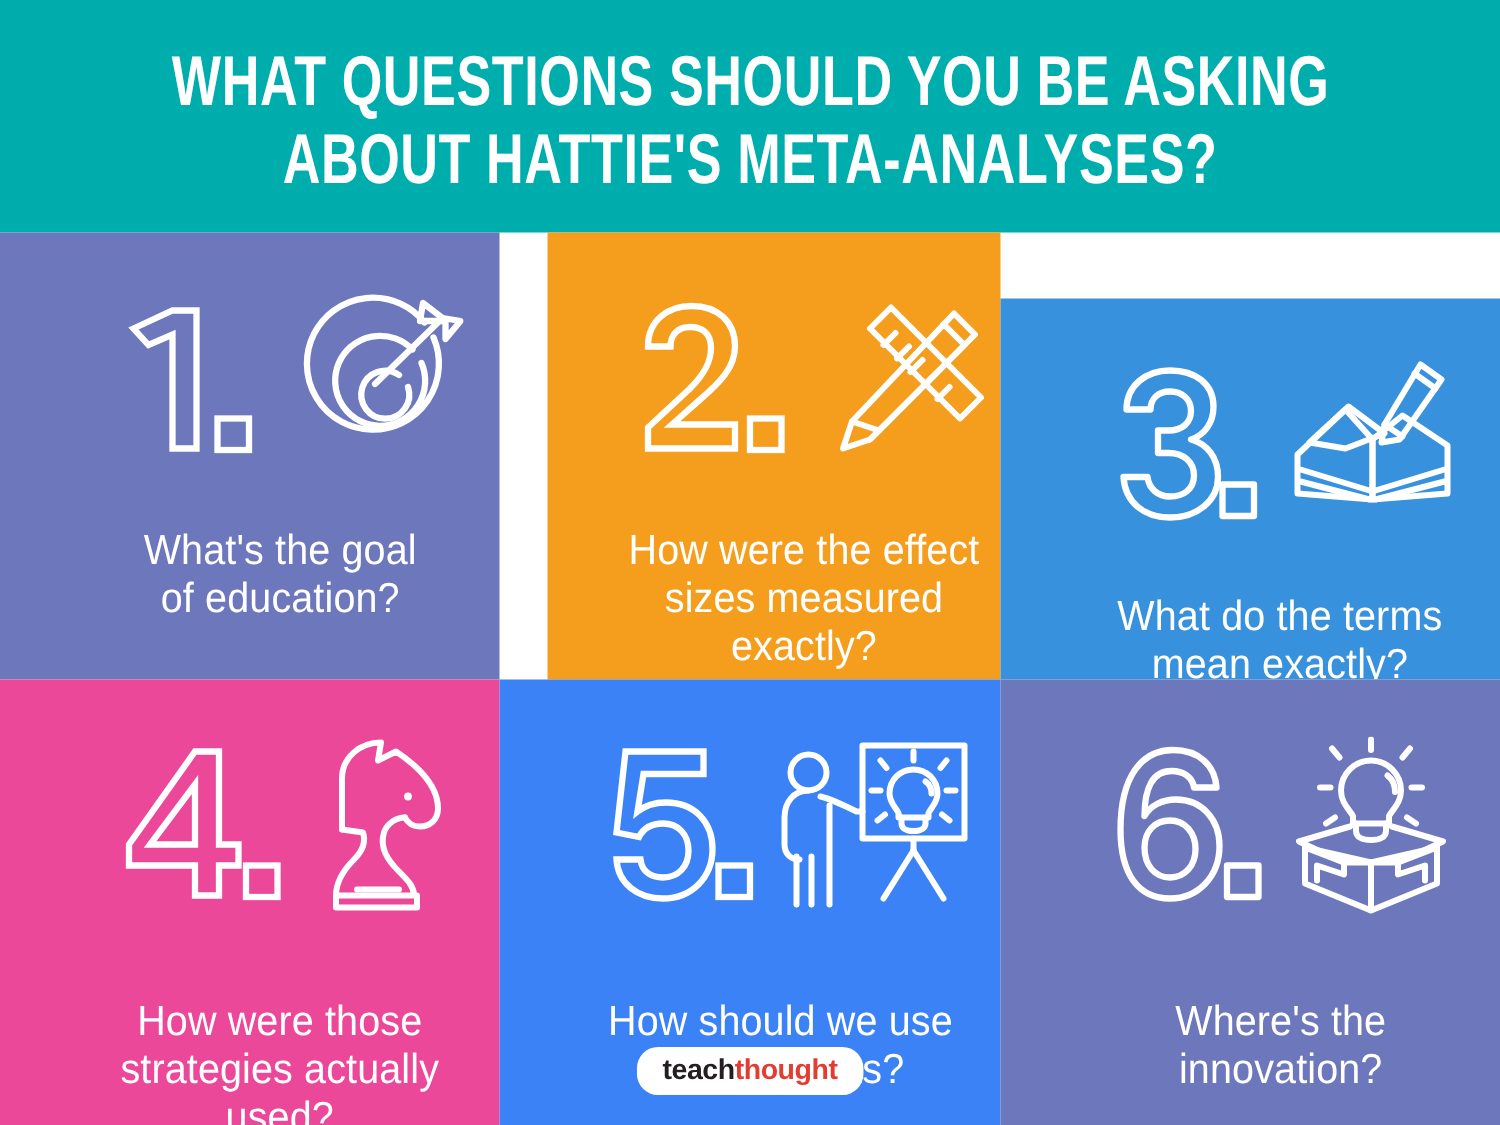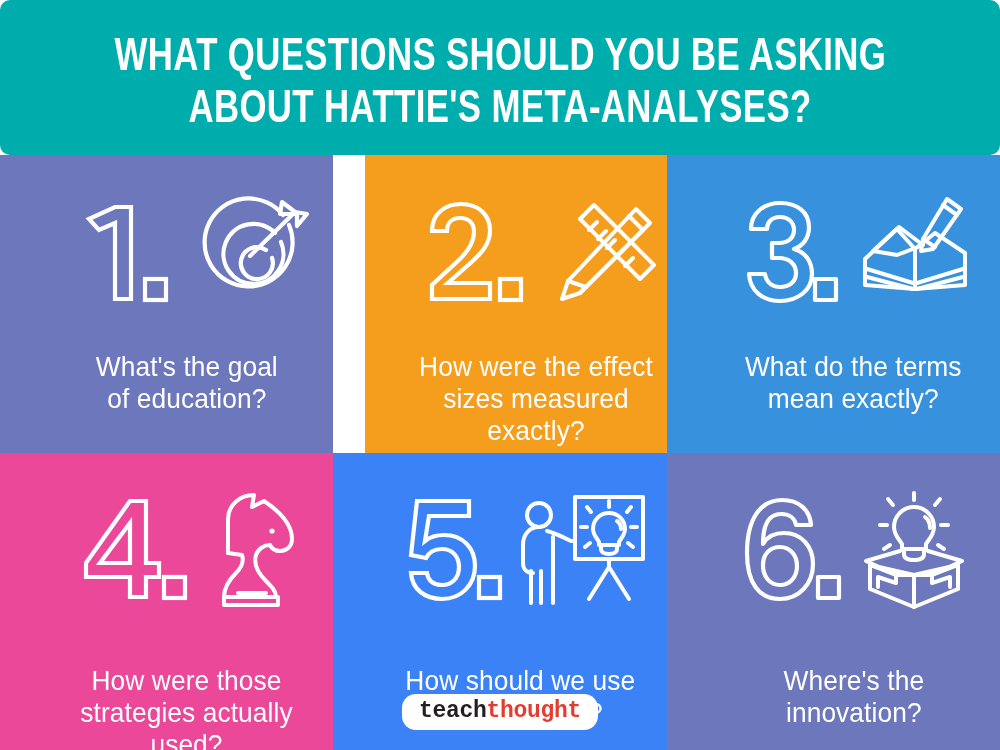--- a/index.html
+++ b/index.html
@@ -27,21 +27,20 @@
     left: 0; top: 0;
     width: 1000px;
     height: 155px;
     background: #00adad;
     display: flex;
     flex-direction: column;
     align-items: center;
     justify-content: center;
     box-sizing: border-box;
     padding-top: 4px;
-    border-radius: 10px;
   }
   .header-line {
     color: #ffffff;
     font-family: "Liberation Sans Narrow", "Liberation Sans", sans-serif;
     font-weight: 700;
     text-transform: uppercase;
     font-size: 47px;
     line-height: 52px;
     letter-spacing: 0.5px;
     text-align: center;
@@ -111,23 +110,23 @@
     left: 50%;
     transform: translateX(-50%);
     bottom: 20px;
     background: #ffffff;
     border-radius: 14px;
     padding: 6px 17px 7px 17px;
     line-height: 1;
     white-space: nowrap;
   }
   .logo-badge .logo-text {
-    font-family: Liberation Mono, monospace;
+    font-family: Liberation Sans, sans-serif;
     font-weight: 700;
-    font-size: 23px;
+    font-size: 19px;
     letter-spacing: -0.3px;
   }
   .logo-teach { color: #231f20; }
   .logo-thought { color: #e23d32; text-align: right; }
 </style>
 </head>
 <body>
 
 <div class="poster">
 
@@ -186,21 +185,21 @@
               <path d="M93 23 L107 37"></path>
               <path d="M50 94 L106 38"></path>
             </g>
           </svg>
         </div>
         <div class="caption">How were the effect
 sizes measured exactly?</div>
       </div>
     </div>
 
-    <div class="cell r1" style="background:#3891dc;">
+    <div class="cell r1" style="background:#3891dc;margin-top:44px;">
       <div class="cell-inner">
         <div class="icon-row">
           <svg class="numeral" width="118" height="118" viewBox="0 0 118 118">
             <g fill="none" stroke="#ffffff" stroke-width="4.2" stroke-linejoin="round">
               <path d="M20 36 C20 20 33 10 49 10 C66 10 78 19 78 34 C78 45 72 53 63 56 C74 59 81 68 81 81 C81 97 67 108 49 108 C32 108 19 98 18 81 L34 81 C35 89 41 94 49 94 C58 94 65 89 65 80 C65 71 58 65 48 65 L41 65 L41 50 L48 50 C57 50 63 45 63 37 C63 29 57 24 49 24 C41 24 36 29 36 36 Z"></path>
               <rect x="84" y="86" width="21" height="21"></rect>
             </g>
           </svg>
           <svg class="glyph" width="126" height="118" viewBox="0 0 126 118">
             <g fill="none" stroke="#ffffff" stroke-width="4" stroke-linecap="round" stroke-linejoin="round">

